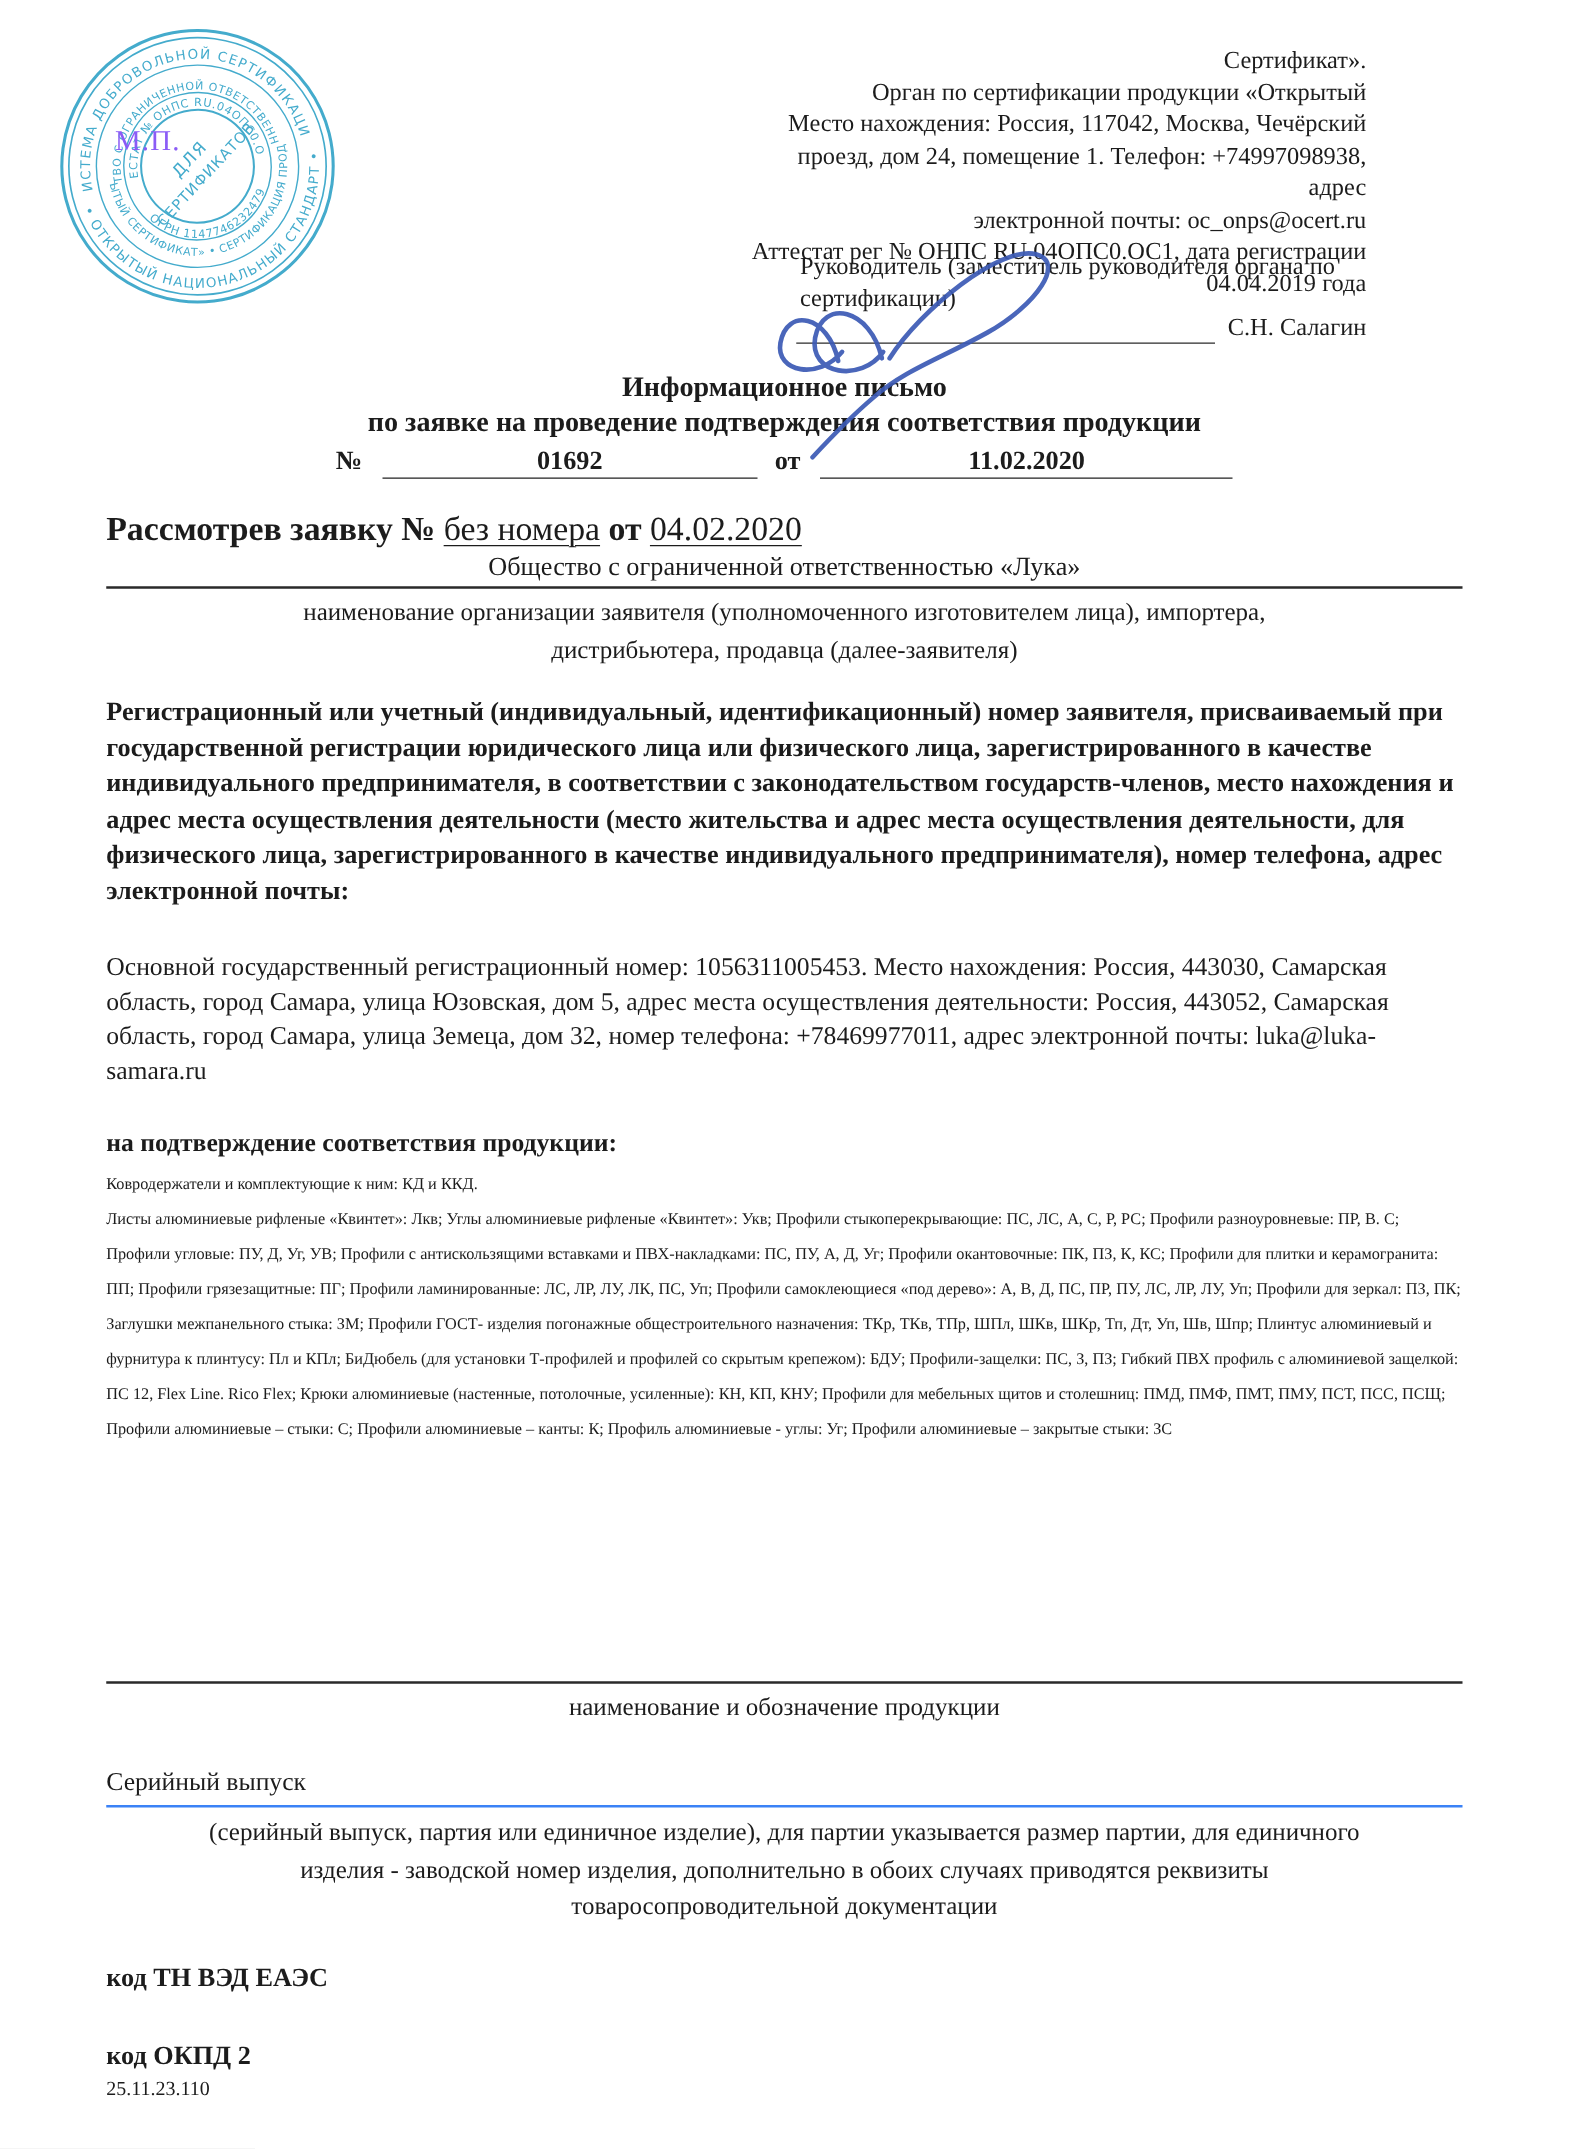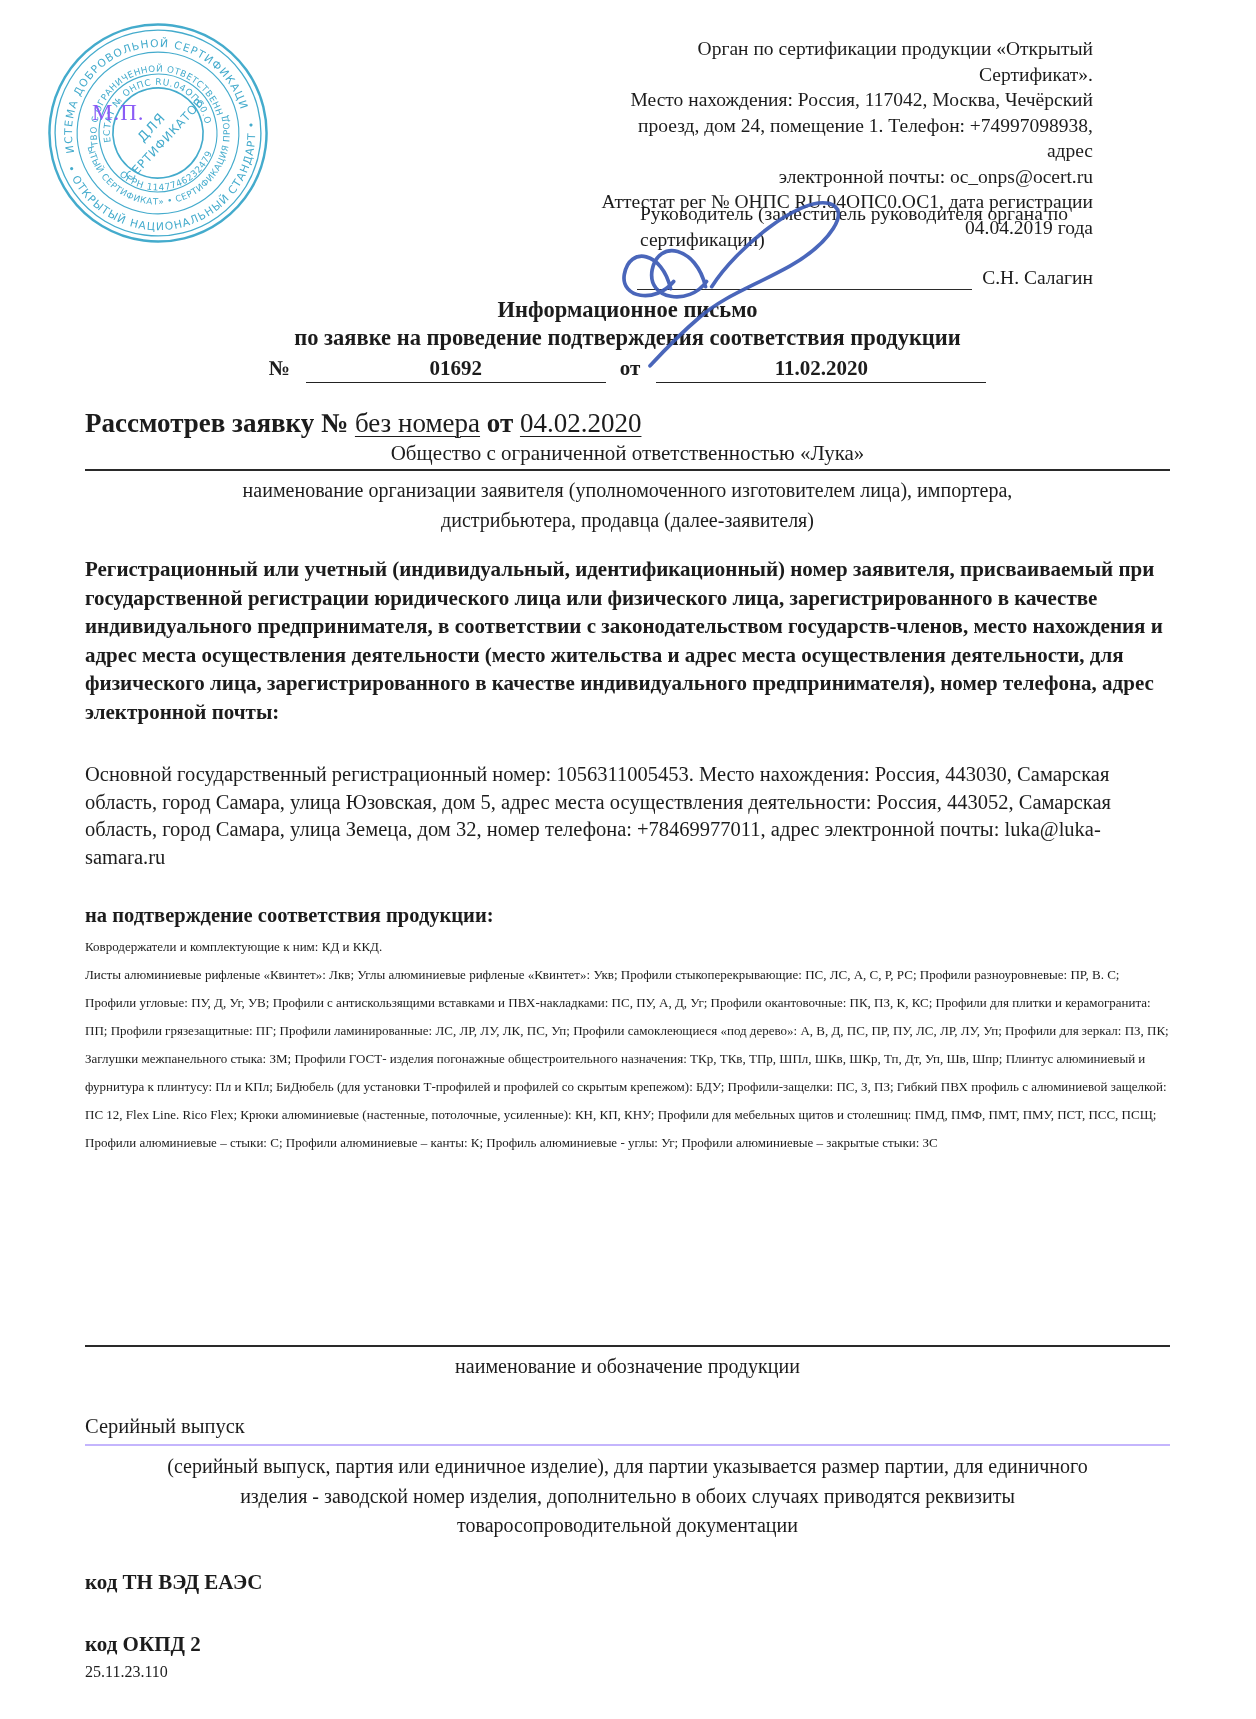--- a/index.html
+++ b/index.html
@@ -17,21 +17,21 @@
   .mp-label{position:absolute;left:92px;top:100px;font-size:23px;letter-spacing:1px;color:#8b5cf6;z-index:2;}
   .org-info{
     position:absolute;top:36px;right:163px;width:500px;
     font-size:19.5px;line-height:25.5px;text-align:right;
   }
   .head-role{
     position:absolute;left:640px;top:201px;width:468px;
     font-size:19.5px;line-height:26px;text-align:left;
   }
   .sig-row{
-    position:absolute;left:637px;top:258px;width:456px;height:32px;
+    position:absolute;left:637px;top:243px;width:456px;height:32px;
     display:flex;align-items:flex-end;
   }
   .sig-line{flex:1;border-bottom:1.6px solid #2b2b2b;height:100%;}
   .sig-name{padding-left:10px;font-size:19.5px;white-space:nowrap;line-height:24px;}
   .signature-svg{position:absolute;left:585px;top:188px;width:350px;height:185px;z-index:3;pointer-events:none;}
   
   .content{padding:0 86px 0 85px;}
   .doc-title{margin-top:296px;font-size:22.5px;font-weight:700;line-height:28px;text-align:center;}
   .doc-subtitle{font-size:22.5px;font-weight:700;line-height:28px;text-align:center;}
   .num-row{margin-top:4px;text-align:center;font-size:21px;font-weight:700;line-height:24px;}
@@ -41,21 +41,21 @@
   .reviewed{margin-top:26px;font-size:27px;line-height:28px;font-weight:700;}
   .ul{text-decoration:underline;text-underline-offset:4px;text-decoration-thickness:1.4px;font-weight:400;}
   .company{margin-top:3px;text-align:center;font-size:21px;line-height:26px;border-bottom:2px solid #2a2a2a;padding-bottom:3px;}
   .caption{margin-top:4px;text-align:center;font-size:20px;line-height:30px;max-width:1010px;margin-left:auto;margin-right:auto;}
   .reg-label{margin-top:20px;font-size:21px;font-weight:700;line-height:28.5px;min-height:199px;}
   .reg-value{margin-top:7px;font-size:20.5px;line-height:27.5px;min-height:110px;}
   .prod-heading{margin-top:30px;font-size:20.5px;font-weight:700;line-height:28px;}
   .prod-block{margin-top:4px;font-size:13px;line-height:28px;border-bottom:2px solid #2a2a2a;min-height:412px;}
   .prod-block p{margin:0;}
   .prod-caption{margin-top:6px;text-align:center;font-size:20px;line-height:26px;}
-  .serial{margin-top:34px;font-size:20.5px;line-height:26px;border-bottom:2px solid #c4b5fd;padding-bottom:5px;}
+  .serial{margin-top:34px;font-size:20.5px;line-height:26px;border-bottom:2px solid #3b82f6;padding-bottom:5px;}
   .serial-caption{margin-top:6px;text-align:center;font-size:20px;line-height:29.5px;max-width:935px;margin-left:auto;margin-right:auto;}
   .code-tnved{margin-top:28px;font-size:21px;font-weight:700;line-height:26px;}
   .code-okpd{margin-top:36px;font-size:21px;font-weight:700;line-height:26px;}
   .okpd-value{margin-top:2px;font-size:16px;line-height:26px;}
 </style>
 </head>
 <body>
 
 <div class="sheet">
 
@@ -83,22 +83,22 @@
       <g transform="rotate(-33 125 110)" text-anchor="middle">
         <text x="125" y="106" font-size="13" letter-spacing="1.5">ДЛЯ</text>
         <text x="125" y="123" font-size="11.5" letter-spacing="0.8">СЕРТИФИКАТОВ</text>
       </g>
     </g>
   </svg>
 
   <div class="mp-label">М.П.</div>
 
   <div class="org-info">
+    <div>Сертификат».</div>
     <div>Орган по сертификации продукции «Открытый</div>
-    <div>Сертификат».</div>
     <div>Место нахождения: Россия, 117042, Москва, Чечёрский</div>
     <div>проезд, дом 24, помещение 1. Телефон: +74997098938, адрес</div>
     <div>электронной почты: oc_onps@ocert.ru</div>
     <div>Аттестат рег № ОНПС RU.04ОПС0.ОС1, дата регистрации</div>
     <div>04.04.2019 года</div>
   </div>
 
   <div class="head-role">Руководитель (заместитель руководителя органа по сертификации)</div>
 
   <div class="sig-row">

